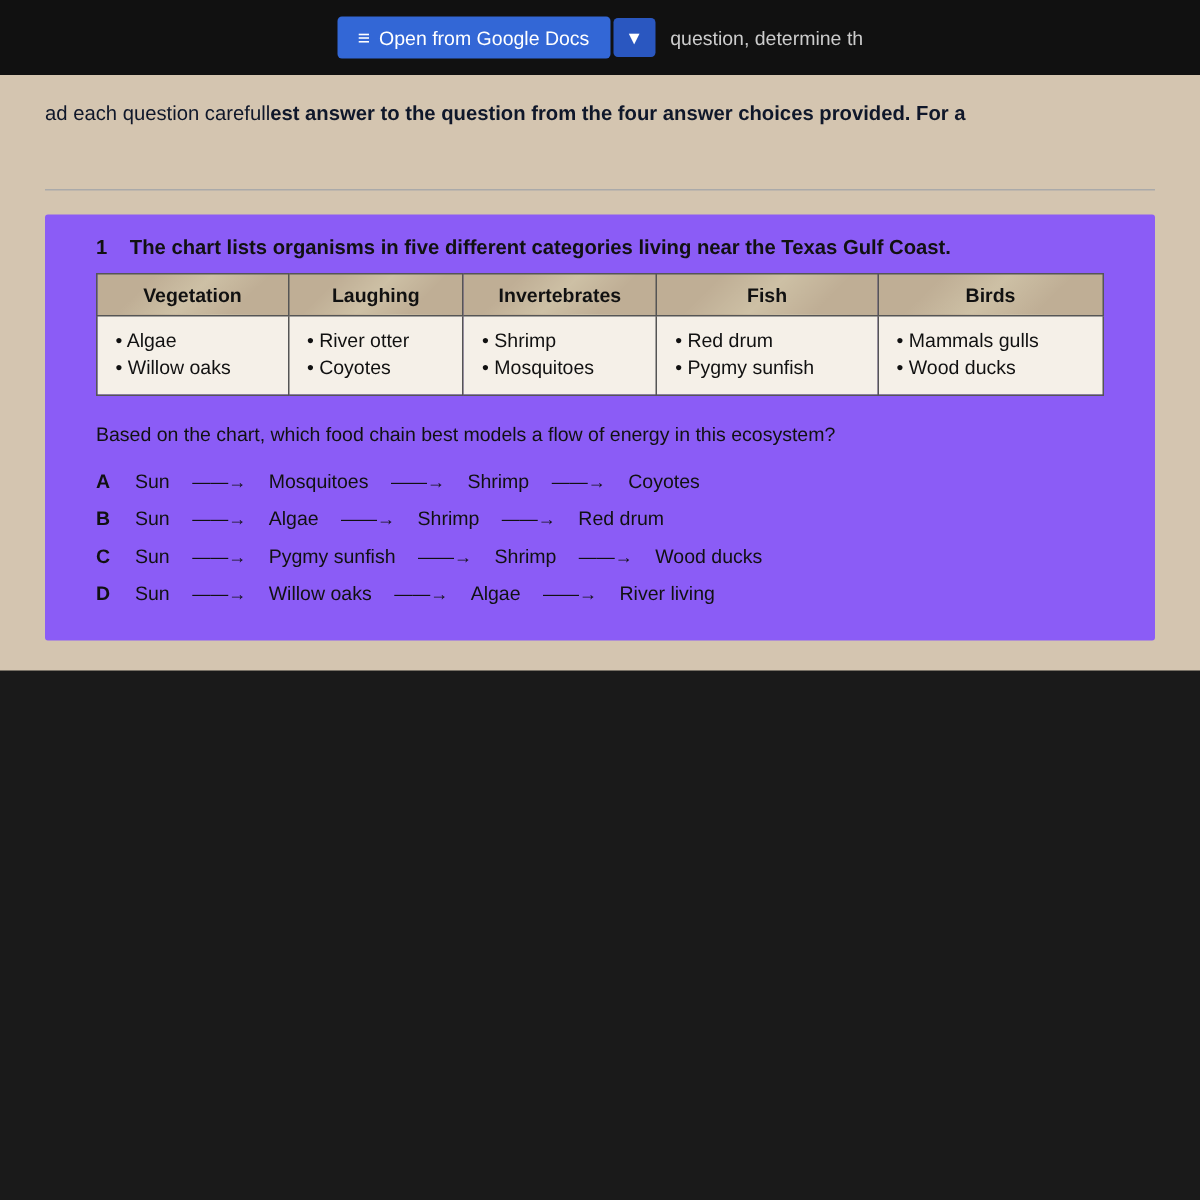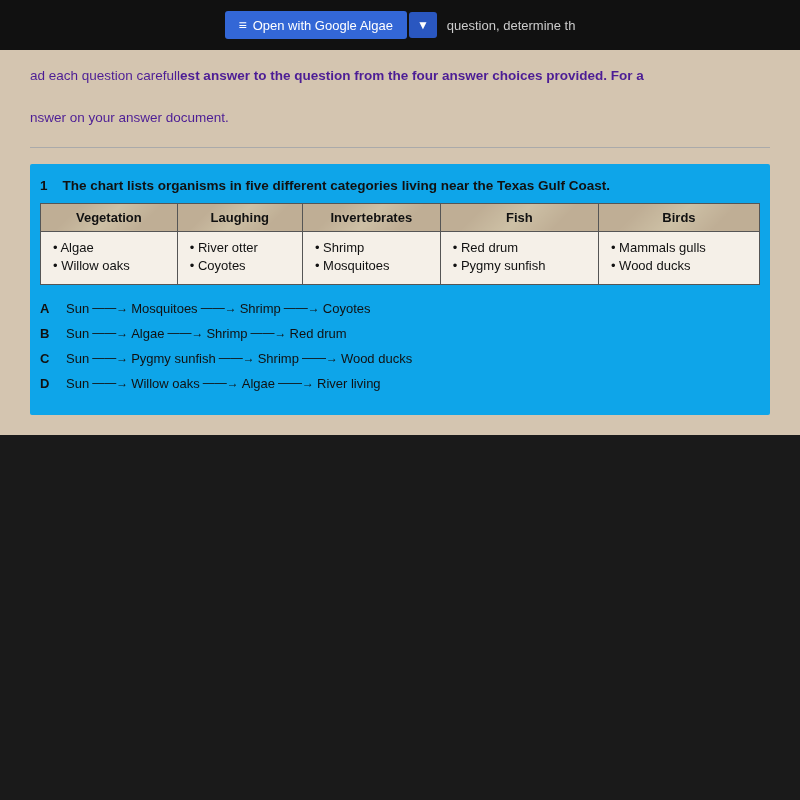--- a/index.html
+++ b/index.html
@@ -61,38 +61,38 @@
     
     .content {
       background: #d4c5b0;
       width: 100%;
       padding: 16px 30px 20px 30px;
       position: relative;
     }
 
     .instructions {
       font-size: 13.5px;
-      color: #4c1d95;
+      color: #0f172a;
       line-height: 1.55;
       margin-bottom: 18px;
     }
 
     .instructions strong {
       font-weight: bold;
     }
 
     .divider {
       border: none;
       border-top: 1px solid #aaa;
       margin-bottom: 16px;
     }
 
     .question-block {
-      background: #0ea5e9;
-      padding: 14px 10px;
+      background: #8b5cf6;
+      padding: 14px 34px;
       border-radius: 2px;
     }
 
     .question-number {
       font-size: 13.5px;
       color: #111;
       margin-bottom: 10px;
     }
 
     .chart-title {
@@ -169,46 +169,45 @@
     .choice-letter {
       font-weight: bold;
       min-width: 20px;
       margin-right: 6px;
     }
 
     .choice-text {
       display: flex;
       align-items: center;
       flex-wrap: wrap;
-      gap: 0;
+      gap: 12px;
     }
 
     .arrow {
       display: inline-block;
       margin: 0 3px;
       font-size: 12px;
     }
   </style>
 </head>
 <body>
 
 <div class="top-bar">
   <button class="open-docs-btn">
     <span class="btn-icon">≡</span>
-    <span>Open with Google Algae</span>
+    <span>Open from Google Docs</span>
   </button>
   <button class="dropdown-arrow">▼</button>
   <span class="top-right-text">question, determine th</span>
 </div>
 
 <div class="content">
   <div class="instructions">
     <span>ad each question carefull</span><strong>est answer to the question from the four answer choices provided. For a</strong><br>
     <br>
-    <span>nswer on your answer document.</span>
   </div>
 
   <hr class="divider">
 
   <div class="question-block">
     <p class="question-number">
       <strong>
         <span>1</span>
         &nbsp;&nbsp;
         <span>The chart lists organisms in five different categories living near the Texas Gulf Coast.</span>
@@ -255,20 +254,21 @@
           <td>
             <ul>
               <li>Mammals gulls</li>
               <li>Wood ducks</li>
             </ul>
           </td>
         </tr>
       </tbody>
     </table>
 
+    <p class="question-text">Based on the chart, which food chain best models a flow of energy in this ecosystem?</p>
 
     <ul class="answer-choices">
       <li class="answer-choice">
         <span class="choice-letter">A</span>
         <span class="choice-text">
           <span>Sun</span>
           <span class="arrow">——→</span>
           <span>Mosquitoes</span>
           <span class="arrow">——→</span>
           <span>Shrimp</span>

